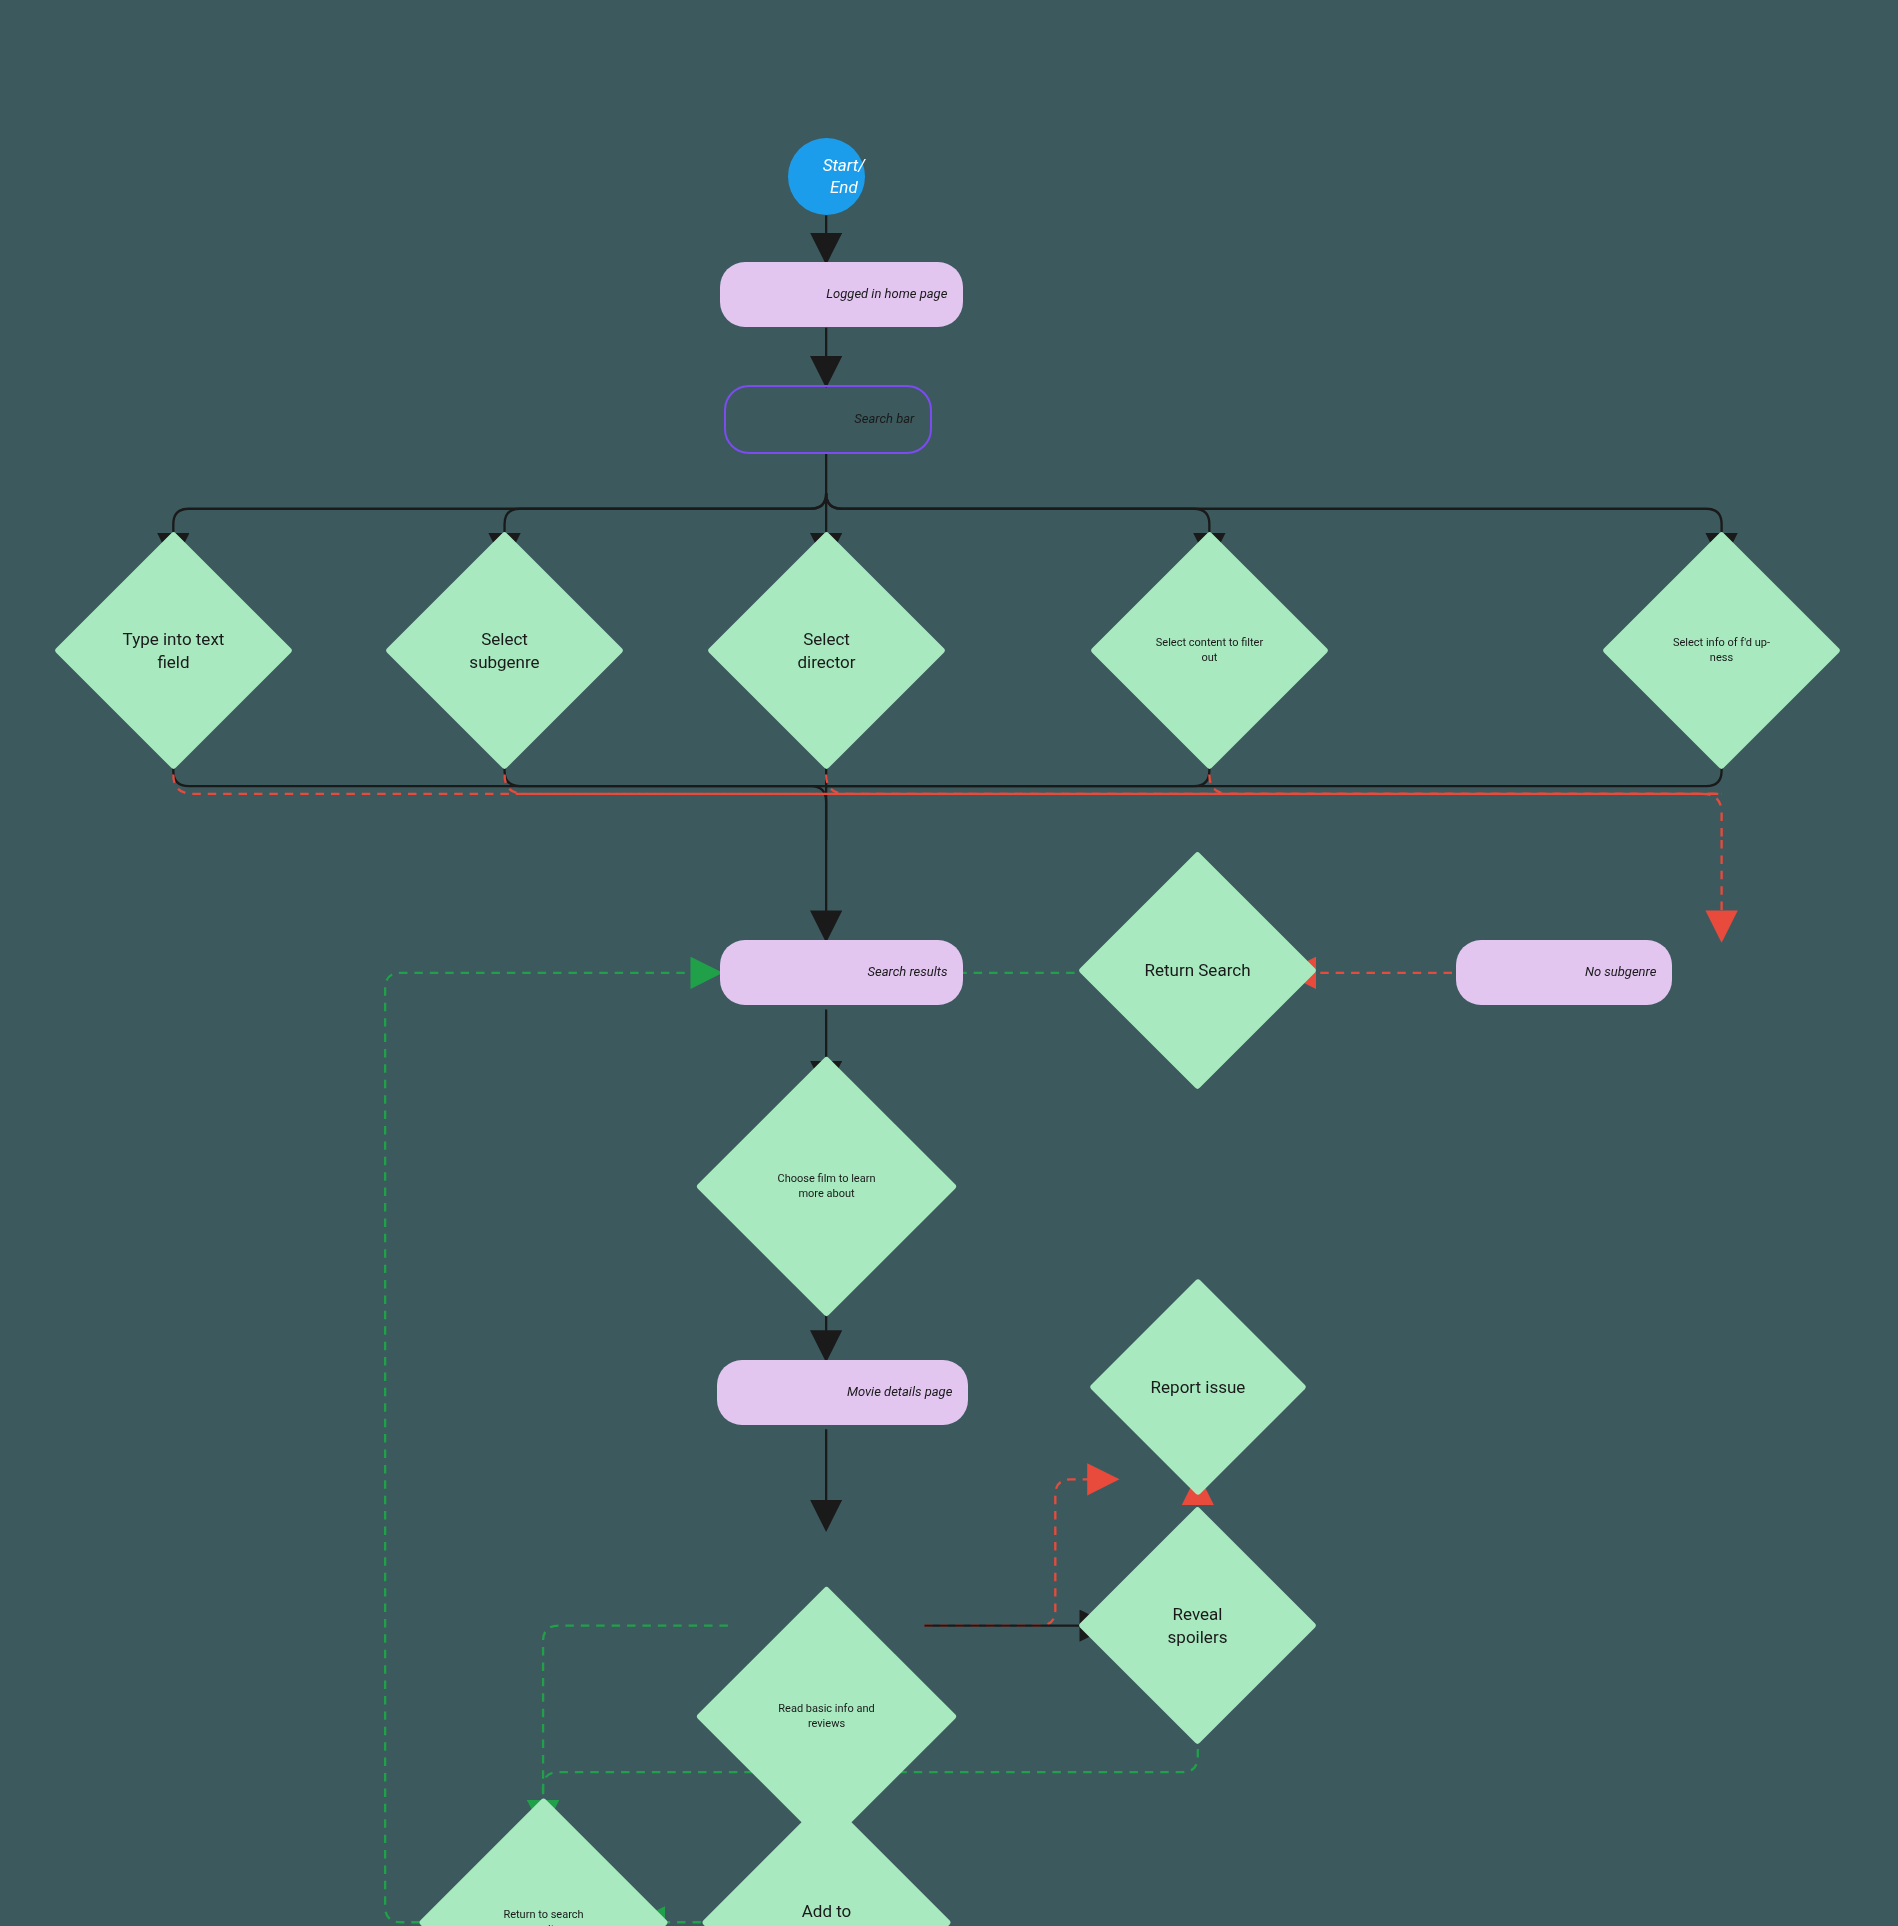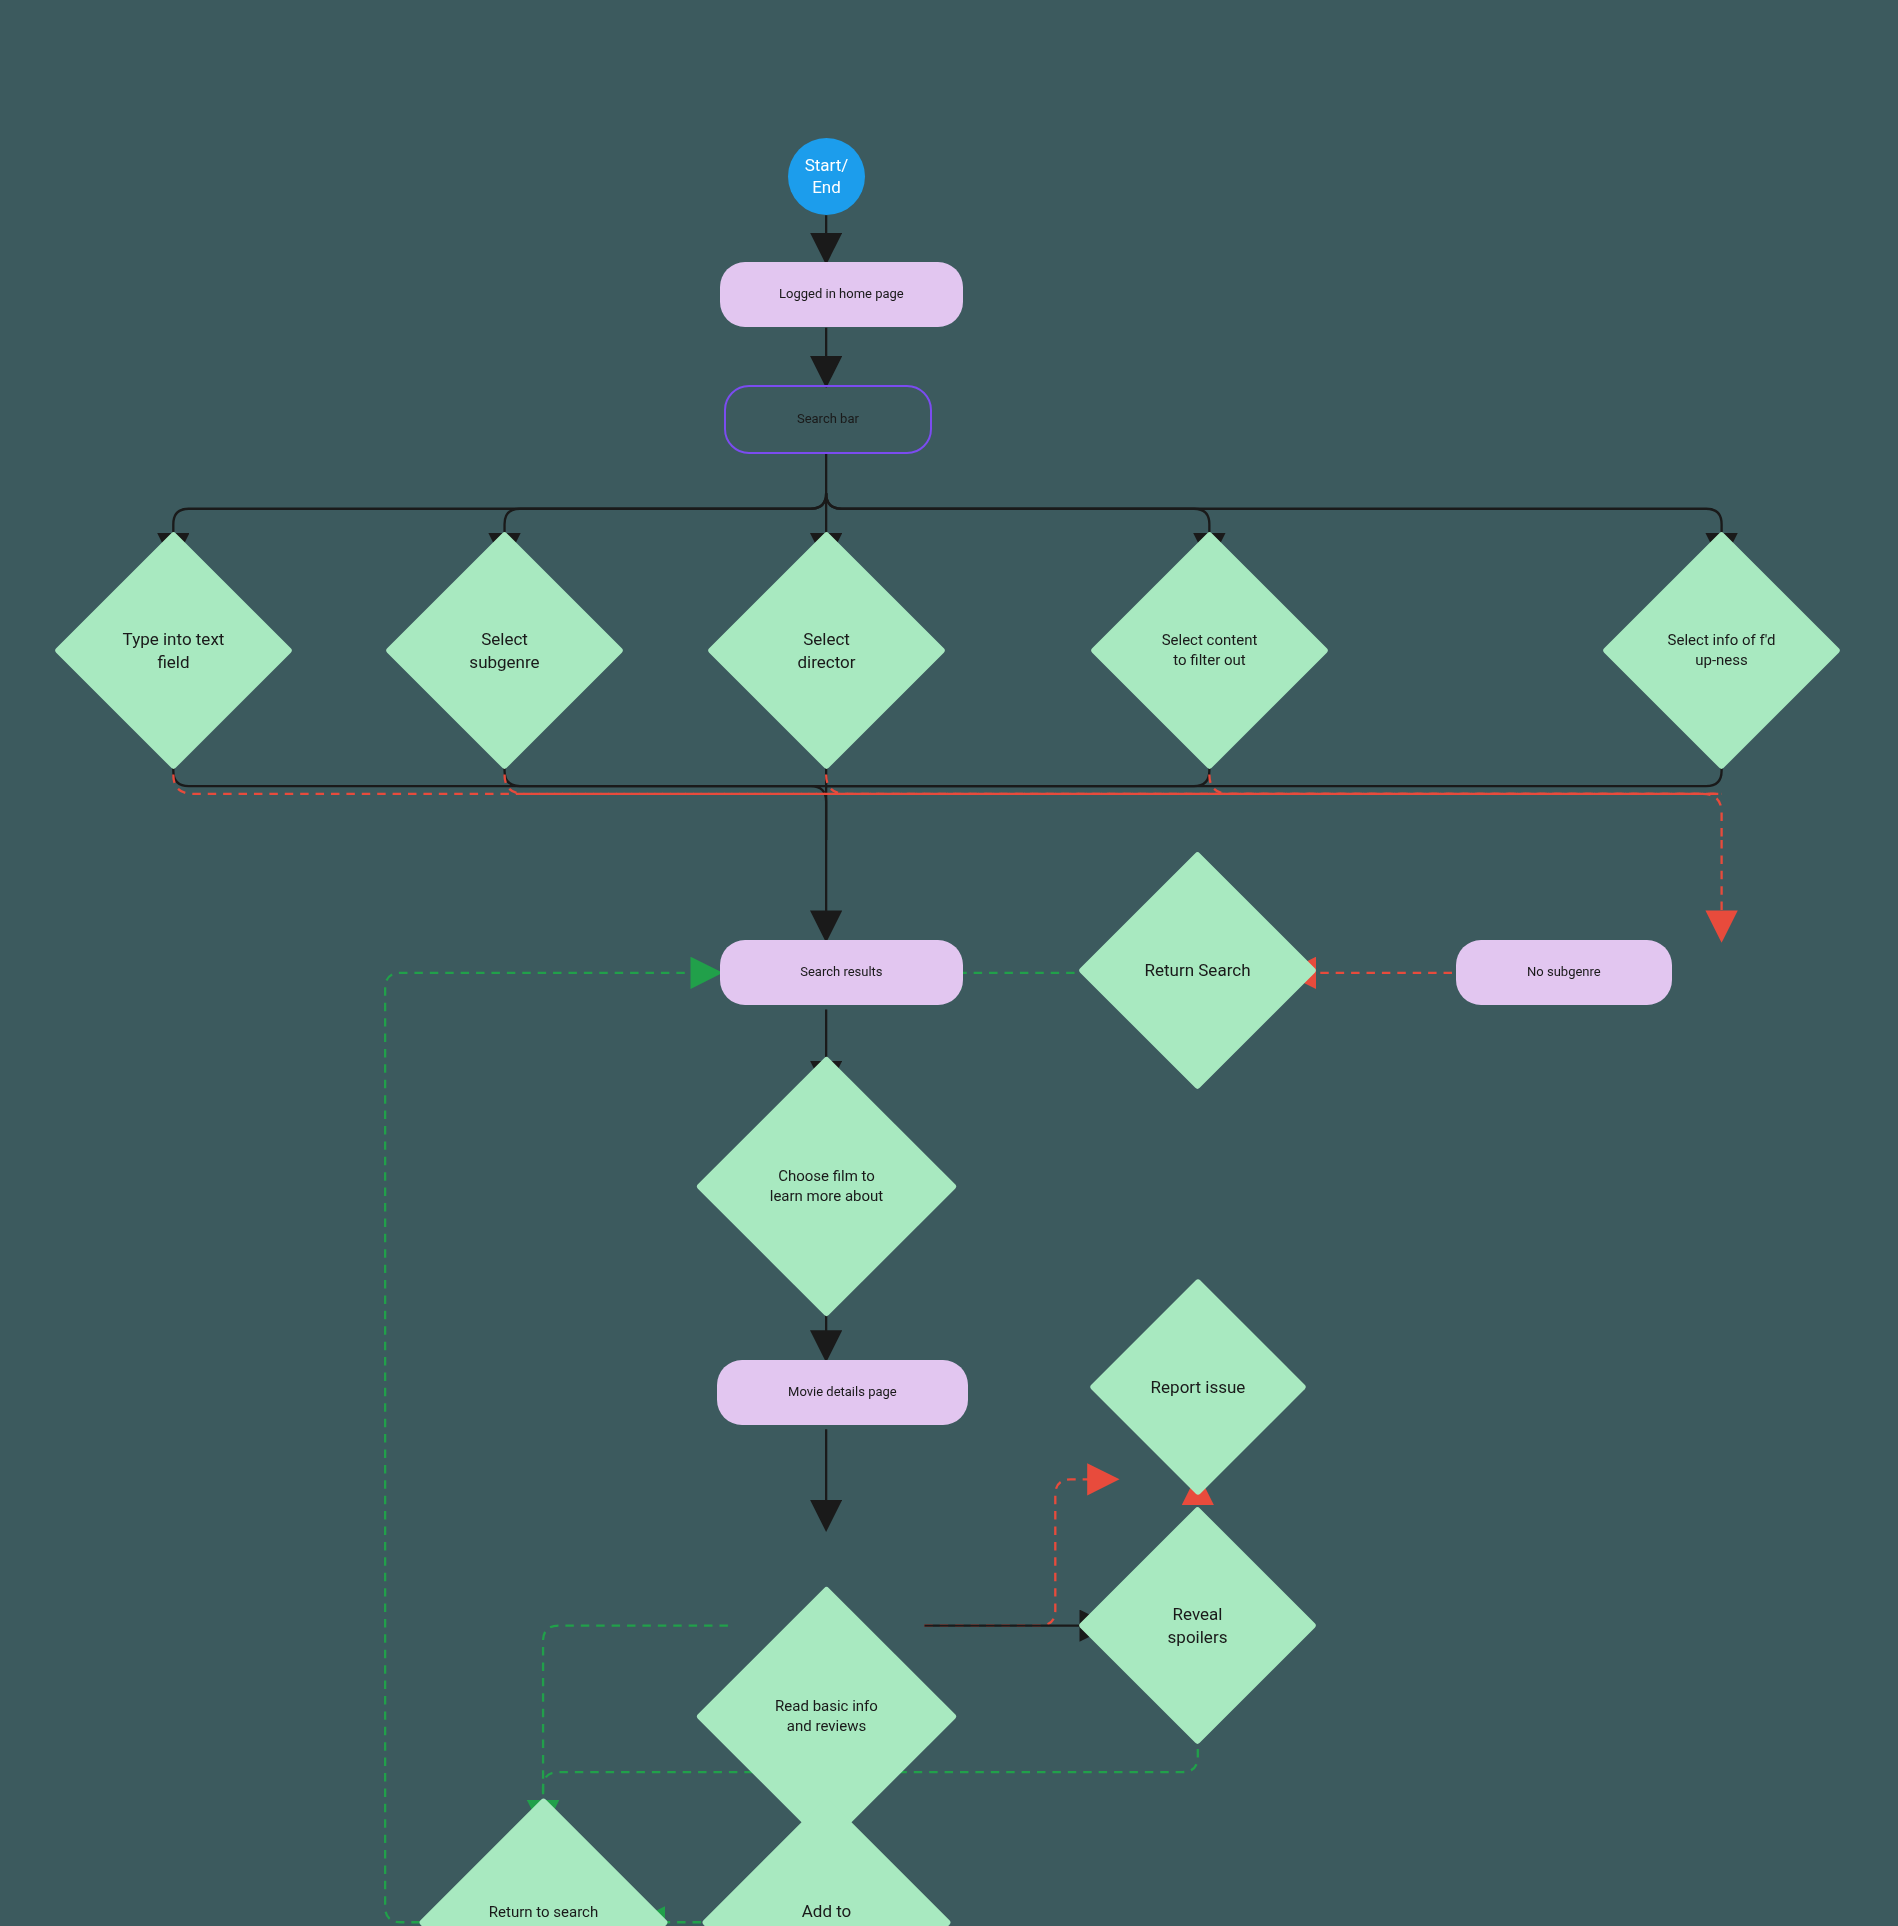--- a/index.html
+++ b/index.html
@@ -1,25 +1,25 @@
 <!DOCTYPE html>
 <html style="font-size:6.2px"><head>
 <meta charset="utf-8">
 <style>
   html,body{margin:0;padding:0;background:#3c5a5e;font-family:-apple-system,BlinkMacSystemFont,"Segoe UI",Roboto,Helvetica,Arial,sans-serif;}
   .canvas{position:relative;width:1898px;height:2686px;}
   svg{position:absolute;top:0;left:0;}
-  .node{position:absolute;display:flex;align-items:center;justify-content:center;text-align:center;color:#1a1a1a;}
+  .node{position:absolute;display:flex;align-items:center;justify-content:flex-end;text-align:center;color:#1a1a1a;font-style:italic;}
   .terminal{border-radius:50%;background:#1c9dec;color:#fff;font-size:17px;line-height:1.25;}
   .process{border-radius:25px;background:#e2c6f0;font-size:13px;line-height:1.3;padding:0 15.4px;}
   .process.outlined{background:transparent;border:2.3px solid #7b4cf0;color:#1a1a1a;}
   .diamond-wrap{position:absolute;}
   .diamond{position:absolute;inset:0;background:#a8e9c0;transform:rotate(45deg);border-radius:3.1px;}
   .diamond-label{position:absolute;inset:0;display:flex;align-items:center;justify-content:center;text-align:center;font-size:17px;line-height:1.3;color:#1a1a1a;padding:0 18%;}
-  .small-label{font-size:15px;}
+  .small-label{font-size:11px;}
 </style>
 </head>
 <body>
 
 <div class="canvas">
 
 <svg width="1898" height="2686" viewBox="0 0 4928 6972">
   <defs>
     <marker id="arr-black" viewBox="0 0 10 10" refX="8" refY="5" markerWidth="14" markerHeight="14" orient="auto-start-reverse">
       <path d="M 0 0 L 10 5 L 0 10 z" fill="#1a1a1a"></path>

